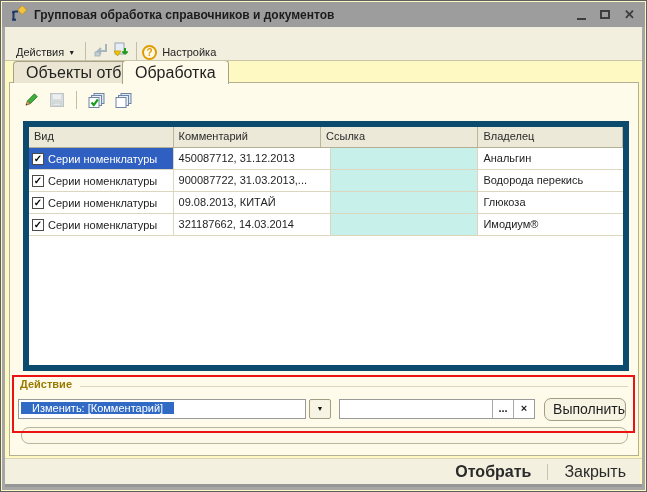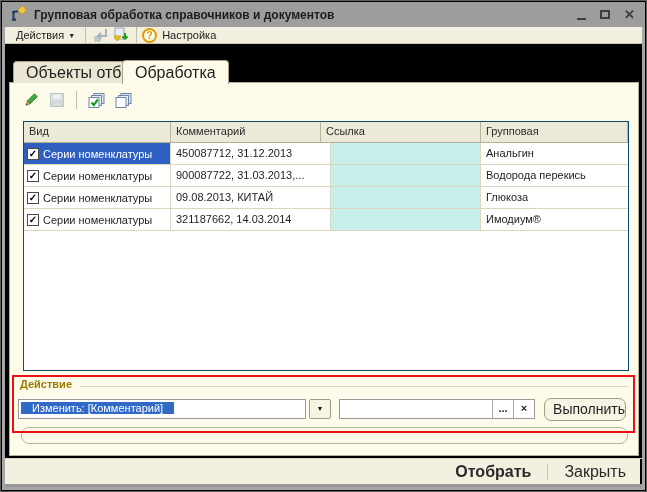--- a/index.html
+++ b/index.html
@@ -1,51 +1,51 @@
 <!DOCTYPE html>
 <html><head>
 <meta charset="utf-8">
 <style>
   html,body{margin:0;padding:0;background:#e8e8e8;}
   *{box-sizing:border-box;font-family:"Liberation Sans",sans-serif;}
-  .window{position:relative;width:647px;height:492px;background:#000000;overflow:hidden;
+  .window{position:relative;width:647px;height:492px;background:#fef9c3;overflow:hidden;
           border:1px solid #5f5f5f;}
   .frame{position:absolute;inset:1px;pointer-events:none;z-index:40;
          box-shadow:inset 0 0 0 3px #a6a6a6, inset 0 -6px 0 #969696;}
   
   .titlebar{position:absolute;left:1px;top:1px;right:1px;height:25px;background:#9d9d9d;
             display:flex;align-items:center;padding:0 8px;z-index:45;}
   .titlebar .app-icon{width:17px;height:17px;margin-right:7px;flex:0 0 auto;}
   .titlebar .title{font-size:12px;font-weight:bold;color:#1c1c1c;flex:1;white-space:nowrap;overflow:hidden;}
   .win-controls{display:flex;align-items:center;gap:14px;margin-right:2px;}
   .ctl-min{width:9px;height:2px;background:#3d3d3d;margin-top:8px;}
   .ctl-max{width:10px;height:9px;border:2px solid #3d3d3d;background:transparent;}
   .ctl-close{font-size:13px;font-weight:bold;color:#3d3d3d;line-height:13px;}
   
-  .toolbar{position:absolute;left:4px;top:26px;right:4px;height:17px;background:#f2efde;
-           border-bottom:1px solid #c9c5ab;display:flex;align-items:center;padding:0 6px;z-index:30;}
+  .toolbar{position:absolute;left:4px;top:26px;right:4px;height:34px;background:#f2efde;
+           border-bottom:1px solid #c9c5ab;display:flex;align-items:flex-end;padding:0 6px;z-index:30;}
   .tb-item{display:flex;align-items:center;font-size:11px;color:#222;padding:2px 5px;border-radius:2px;}
   .tb-caret{font-size:7px;margin-left:4px;color:#222;}
   .tb-sep{width:1px;height:18px;background:#c4bfa4;margin:0 5px;}
   .help-circle{width:15px;height:15px;border-radius:50%;border:2px solid #e09b00;color:#e09b00;
                font-size:10px;font-weight:bold;text-align:center;line-height:11px;background:#fdf9e8;}
   
   .tab{position:absolute;height:22px;top:60px;border:1px solid #a8a186;border-bottom:none;
        border-radius:4px 4px 0 0;font-size:16px;color:#222;padding:0 12px;line-height:21px;
        background:#eae6d3;z-index:2;}
   .tab.active{top:59px;height:24px;background:#fffbea;z-index:4;line-height:23px;}
   
   .tabpage{position:absolute;left:8px;top:81px;width:630px;height:374px;background:#fffbea;
            border:1px solid #b5b093;z-index:1;}
   .icon-row{position:absolute;left:10px;top:6px;display:flex;align-items:center;gap:7px;height:22px;}
   .icon-btn{width:20px;height:20px;display:flex;align-items:center;justify-content:center;}
   .icon-sep{width:1px;height:18px;background:#c4bfa4;margin:0 2px;}
   
   .grid{position:absolute;left:13px;top:38px;width:606px;height:250px;background:#fff;
-        border:1px solid #0c4a6e;overflow:hidden;}
+        border:6px solid #0c4a6e;overflow:hidden;}
   .g-head{display:flex;height:21px;background:#ece9d8;border-bottom:1px solid #b5b093;}
   .g-head .hc{font-size:11px;color:#2b2b2b;padding:3px 0 0 5px;border-right:1px solid #bab59b;}
   .g-row{display:flex;height:22px;border-bottom:1px solid #dbd7bf;background:#fff;}
   .cell{border-right:1px solid #dbd7bf;font-size:11px;color:#1e1e1e;overflow:hidden;white-space:nowrap;}
   .c0{width:147px;} .c1{width:160px;} .c2{width:150px;} .c3{width:147px;border-right:none;}
   .vid{display:flex;align-items:center;gap:4px;padding-left:3px;}
   .vid.selected{background:#2e5fc1;color:#fff;}
   .txtcell{padding:4px 0 0 5px;}
   .comment{background:#c7f0eb;}
   .cbx{width:12px;height:12px;background:#fff;border:1px solid #4a4a4a;flex:0 0 auto;
@@ -165,21 +165,21 @@
           <rect x="2" y="5.5" width="10" height="10" fill="#ffffff" stroke="#6d86a5" stroke-width="1"></rect>
         </svg>
       </span>
     </div>
 
     <div class="grid">
       <div class="g-head">
         <div class="hc c0">Вид</div>
         <div class="hc c2">Комментарий</div>
         <div class="hc c1">Ссылка</div>
-        <div class="hc c3">Групповая</div>
+        <div class="hc c3">Владелец</div>
       </div>
 
       <div class="g-row">
         <div class="cell c0 vid selected">
           <span class="cbx">✓</span>
           <span>Серии номенклатуры</span>
         </div>
         <div class="cell c1 txtcell">450087712, 31.12.2013</div>
         <div class="cell c2 comment"></div>
         <div class="cell c3 txtcell">Анальгин</div>

